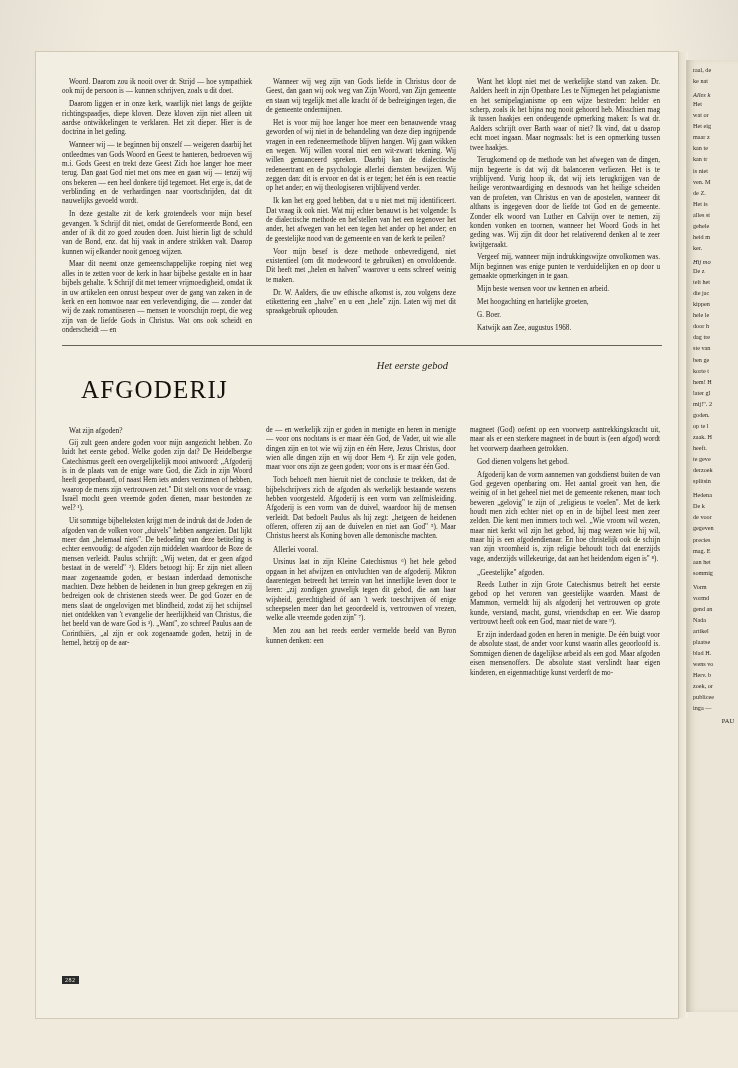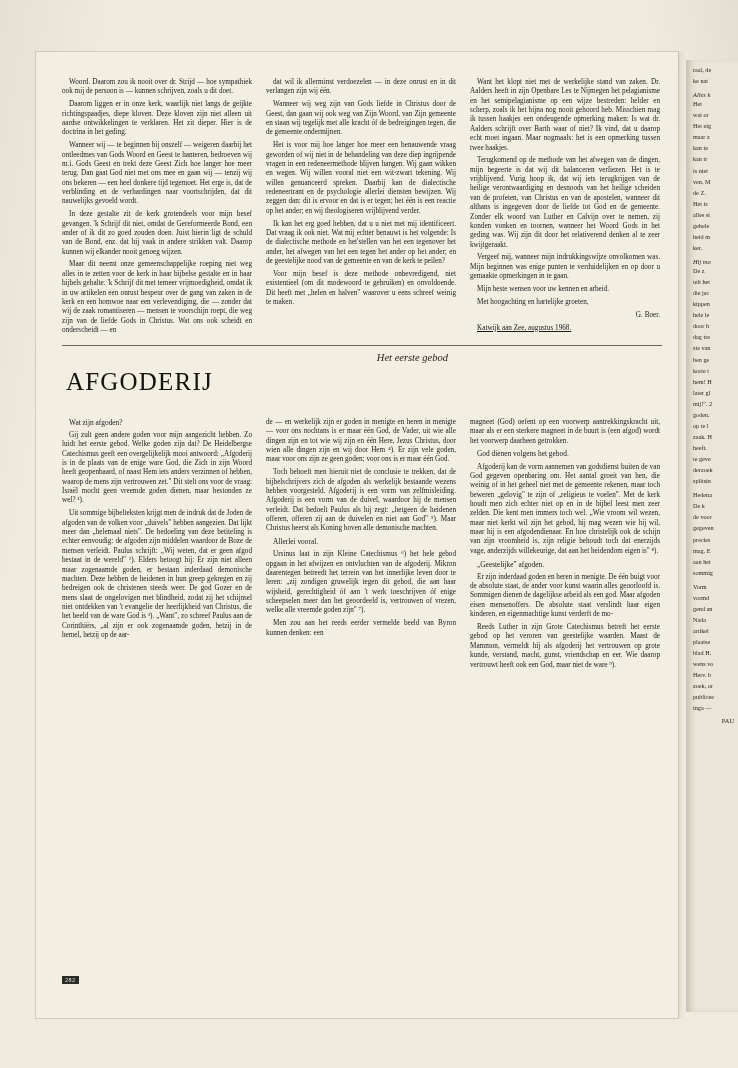--- a/index.html
+++ b/index.html
@@ -79,34 +79,34 @@
   .col p.noindent {
     text-indent: 0;
   }
   .rule {
     border: 0;
     border-top: 1px solid #6a6255;
     margin: 6px 0 0 0;
   }
   .title-band {
     position: relative;
-    margin-top: 6px;
+    margin-top: 14px;
     height: 66px;
   }
   .kicker {
     position: absolute;
     right: 214px;
     top: 0;
     font-style: italic;
     font-size: 10.5px;
     color: #26221c;
   }
   .maintitle {
     position: absolute;
-    left: 4px;
+    left: 19px;
     top: 16px;
     font-size: 25px;
     letter-spacing: 1.2px;
     color: #16130f;
     font-family: "Liberation Serif", serif;
   }
   .subhead {
     font-size: 7.4px;
     margin: 4px 0 3px 0;
     text-indent: 0;
@@ -116,28 +116,26 @@
     position: absolute;
     left: 0;
     bottom: -6px;
     font-size: 6px;
     background: #2b2b2b;
     color: #f2eee2;
     padding: 1px 3px;
     letter-spacing: 0.5px;
   }
   .signature {
-    text-align: right;
     text-indent: 0;
     margin-top: 6px;
   }
   .place-date {
     text-indent: 0;
     margin-top: 8px;
-    text-decoration: underline;
   }
   .fp-line {
     font-size: 6.2px;
     line-height: 1.3;
     color: #2a2620;
     margin: 0 0 3px 0;
     text-align: justify;
     overflow: hidden;
   }
   .fp-head {
@@ -230,25 +228,25 @@
 
       <div class="col">
         <p>Woord. Daarom zou ik nooit over dr. Strijd — hoe sympathiek ook mij de persoon is — kunnen schrijven, zoals u dit doet.</p>
         <p>Daarom liggen er in onze kerk, waarlijk niet langs de geijkte richtingspaadjes, diepe kloven. Deze kloven zijn niet alleen uit aardse ontwikkelingen te verklaren. Het zit dieper. Hier is de doctrina in het geding.</p>
         <p>Wanneer wij — te beginnen bij onszelf — weigeren daarbij het ontleedmes van Gods Woord en Geest te hanteren, bedroeven wij m.i. Gods Geest en trekt deze Geest Zich hoe langer hoe meer terug. Dan gaat God niet met ons mee en gaan wij — tenzij wij ons bekeren — een heel donkere tijd tegemoet. Het erge is, dat de verblinding en de verhardingen naar voortschrijden, dat dit nauwelijks gevoeld wordt.</p>
         <p>In deze gestalte zit de kerk grotendeels voor mijn besef gevangen. 'k Schrijf dit niet, omdat de Gereformeerde Bond, een ander of ik dit zo goed zouden doen. Juist hierin ligt de schuld van de Bond, enz. dat hij vaak in andere strikken valt. Daarop kunnen wij elkander nooit genoeg wijzen.</p>
         <p>Maar dit neemt onze gemeenschappelijke roeping niet weg alles in te zetten voor de kerk in haar bijbelse gestalte en in haar bijbels gehalte. 'k Schrijf dit met temeer vrijmoedigheid, omdat ik in uw artikelen een onrust bespeur over de gang van zaken in de kerk en een homwoe naar een verlevendiging, die — zonder dat wij de zaak romantiseren — mensen te voorschijn roept, die weg zijn van de liefde Gods in Christus. Wat ons ook scheidt en onderscheidt — en</p>
       </div>
 
       <div class="col">
-        <p>dat wil ik allerminst verdoezelen — in deze onrust en in dit verlangen zijn wij één.</p>
         <p>Wanneer wij weg zijn van Gods liefde in Christus door de Geest, dan gaan wij ook weg van Zijn Woord, van Zijn gemeente en staan wij tegelijk met alle kracht óf de bedreigingen tegen, die de gemeente ondermijnen.</p>
         <p>Het is voor mij hoe langer hoe meer een benauwende vraag geworden of wij niet in de behandeling van deze diep ingrijpende vragen in een redeneermethode blijven hangen. Wij gaan wikken en wegen. Wij willen vooral niet een wit-zwart tekening. Wij willen genuanceerd spreken. Daarbij kan de dialectische redeneertrant en de psychologie allerlei diensten bewijzen. Wij zeggen dan: dit is ervoor en dat is er tegen; het één is een reactie op het ander; en wij theologiseren vrijblijvend verder.</p>
         <p>Ik kan het erg goed hebben, dat u u niet met mij identificeert. Dat vraag ik ook niet. Wat mij echter benauwt is het volgende: Is de dialectische methode en het'stellen van het een tegenover het ander, het afwegen van het een tegen het ander op het ander; en de geestelijke nood van de gemeente en van de kerk te peilen?</p>
         <p>Voor mijn besef is deze methode onbevredigend, niet existentieel (om dit modewoord te gebruiken) en onvoldoende. Dit heeft met „helen en halven" waarover u eens schreef weinig te maken.</p>
+        <p>Dr. W. Aalders, die uw ethische afkomst is, zou volgens deze etikettering een „halve" en u een „hele" zijn. Laten wij met dit spraakgebruik ophouden.</p>
       </div>
 
       <div class="col">
         <p>Want het klopt niet met de werkelijke stand van zaken. Dr. Aalders heeft in zijn Openbare Les te Nijmegen het pelagianisme en het semipelagianisme op een wijze bestreden: helder en scherp, zoals ik het bijna nog nooit gehoord heb. Misschien mag ik tussen haakjes een ondeugende opmerking maken: Is wat dr. Aalders schrijft over Barth waar of niet? Ik vind, dat u daarop echt moet ingaan. Maar nogmaals: het is een opmerking tussen twee haakjes.</p>
         <p>Terugkomend op de methode van het afwegen van de dingen, mijn begeerte is dat wij dit balanceren verliezen. Het is te vrijblijvend. Vurig hoop ik, dat wij iets terugkrijgen van de heilige verontwaardiging en desnoods van het heilige scheiden van de profeten, van Christus en van de apostelen, wanneer dit althans is ingegeven door de liefde tot God en de gemeente. Zonder elk woord van Luther en Calvijn over te nemen, zij konden vonken en toornen, wanneer het Woord Gods in het geding was. Wij zijn dit door het relativerend denken al te zeer kwijtgeraakt.</p>
         <p>Vergeef mij, wanneer mijn indrukkingswijze onvolkomen was. Mijn beginnen was enige punten te verduidelijken en op door u gemaakte opmerkingen in te gaan.</p>
         <p>Mijn beste wensen voor uw kennen en arbeid.</p>
         <p>Met hoogachting en hartelijke groeten,</p>
         <p class="signature">G. Boer.</p>
         <p class="place-date">Katwijk aan Zee, augustus 1968.</p>
@@ -277,21 +275,21 @@
         <p class="subhead">Allerlei vooral.</p>
         <p>Ursinus laat in zijn Kleine Catechismus ⁶) het hele gebod opgaan in het afwijzen en ontvluchten van de afgoderij. Mikron daarentegen betreedt het terrein van het innerlijke leven door te leren: „zij zondigen gruwelijk tegen dit gebod, die aan haar wijsheid, gerechtigheid óf aan 't werk toeschrijven óf enige scheepselen meer dan het geoordeeld is, vertrouwen of vrezen, welke alle vreemde goden zijn" ⁷).</p>
         <p>Men zou aan het reeds eerder vermelde beeld van Byron kunnen denken: een</p>
       </div>
 
       <div class="col">
         <p class="noindent">magneet (God) oefent op een voorwerp aantrekkingskracht uit, maar als er een sterkere magneet in de buurt is (een afgod) wordt het voorwerp daarheen getrokken.</p>
         <p class="subhead">God dienen volgens het gebod.</p>
         <p>Afgoderij kan de vorm aannemen van godsdienst buiten de van God gegeven openbaring om. Het aantal groeit van hen, die weinig of in het geheel niet met de gemeente rekenen, maar toch beweren „gelovig" te zijn of „religieus te voelen". Met de kerk houdt men zich echter niet op en in de bijbel leest men zeer zelden. Die kent men immers toch wel. „Wie vroom wil wezen, maar niet kerkt wil zijn het gebod, hij mag wezen wie hij wil, maar hij is een afgodendienaar. En hoe christelijk ook de schijn van zijn vroomheid is, zijn religie behoudt toch dat enerzijds vage, anderzijds willekeurige, dat aan het heidendom eigen is" ⁸).</p>
         <p class="subhead">„Geestelijke" afgoden.</p>
+        <p>Reeds Luther in zijn Grote Catechismus betreft het eerste gebod op het veroren van geestelijke waarden. Maast de Mammon, vermeldt hij als afgoderij het vertrouwen op grote kunde, verstand, macht, gunst, vriendschap en eer. Wie daarop vertrouwt heeft ook een God, maar niet de ware ⁹).</p>
         <p>Er zijn inderdaad goden en heren in menigte. De één buigt voor de absolute staat, de ander voor kunst waarin alles geoorloofd is. Sommigen dienen de dagelijkse arbeid als een god. Maar afgoden eisen mensenoffers. De absolute staat verslindt haar eigen kinderen, en eigenmachtige kunst verderft de mo-</p>
-        <p>Reeds Luther in zijn Grote Catechismus betreft het eerste gebod op het veroren van geestelijke waarden. Maast de Mammon, vermeldt hij als afgoderij het vertrouwen op grote kunde, verstand, macht, gunst, vriendschap en eer. Wie daarop vertrouwt heeft ook een God, maar niet de ware ⁹).</p>
       </div>
 
     </div>
 
     <div class="pagenum">282</div>
   </div>
 </div>
 
 </body></html>

